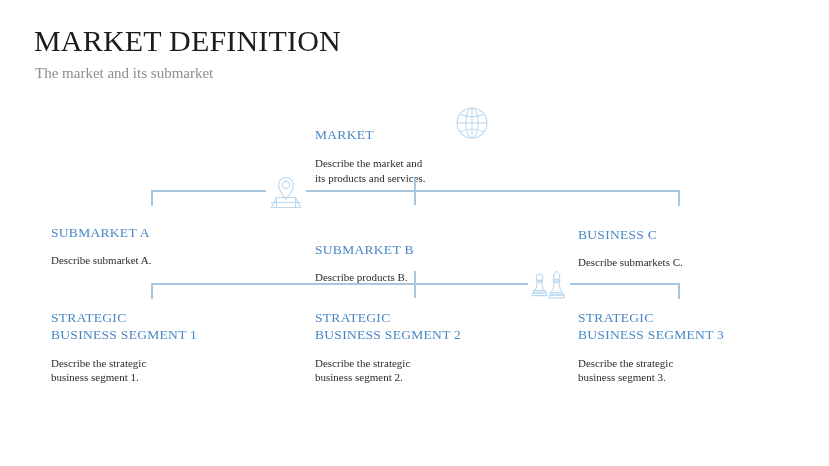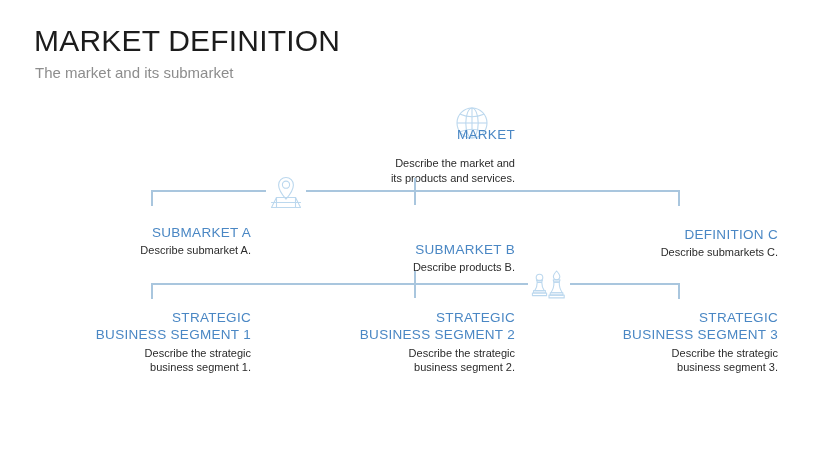--- a/index.html
+++ b/index.html
@@ -6,21 +6,21 @@
     margin: 0;
     padding: 0;
     background: #ffffff;
   }
   #slide {
     position: relative;
     width: 829px;
     height: 466px;
     background: #ffffff;
     overflow: hidden;
-    font-family: Liberation Sans, sans-serif;
+    font-family: Liberation Serif, serif;
     -webkit-font-smoothing: antialiased;
   }
 
   
   #title {
     position: absolute;
     left: 34px;
     top: 24px;
     font-size: 30px;
     font-weight: 400;
@@ -52,36 +52,36 @@
     background: #a9c6de;
   }
   .line-mask {
     position: absolute;
     background: #ffffff;
   }
 
   
   .node {
     position: absolute;
-    text-align: right;
+    text-align: left;
   }
   .node-title {
     color: #4a87c4;
     font-size: 13.5px;
     font-weight: 400;
     letter-spacing: 0.3px;
     line-height: 1.28;
     white-space: pre-line;
   }
   .node-desc {
     color: #2b2b2b;
     font-size: 11px;
     font-weight: 400;
     line-height: 1.3;
-    margin-top: 2px;
+    margin-top: 12px;
     white-space: pre-line;
   }
   #market-node .node-title { font-size: 13.5px; }
   #market-node .node-desc { margin-top: 13px; }
 
   
   .icon {
     position: absolute;
   }
   .icon svg { display: block; }
@@ -138,21 +138,21 @@
     <div class="node-title">SUBMARKET A</div>
     <div class="node-desc">Describe submarket A.</div>
   </div>
 
   <div class="node" style="left:315px; top:241px; width:200px;">
     <div class="node-title">SUBMARKET B</div>
     <div class="node-desc">Describe products B.</div>
   </div>
 
   <div class="node" style="left:578px; top:226px; width:200px;">
-    <div class="node-title">DEFINITION C</div>
+    <div class="node-title">BUSINESS C</div>
     <div class="node-desc">Describe submarkets C.</div>
   </div>
 
   <div class="vline" style="left:414px; top:271px; height:27px;"></div>
   <div class="hline" style="left:151px; top:283px; width:529px;"></div>
   <div class="vline" style="left:151px; top:283px; height:16px;"></div>
   <div class="vline" style="left:678px; top:283px; height:16px;"></div>
 
   <div class="line-mask" style="left:528px; top:279px; width:42px; height:10px;"></div>
 

